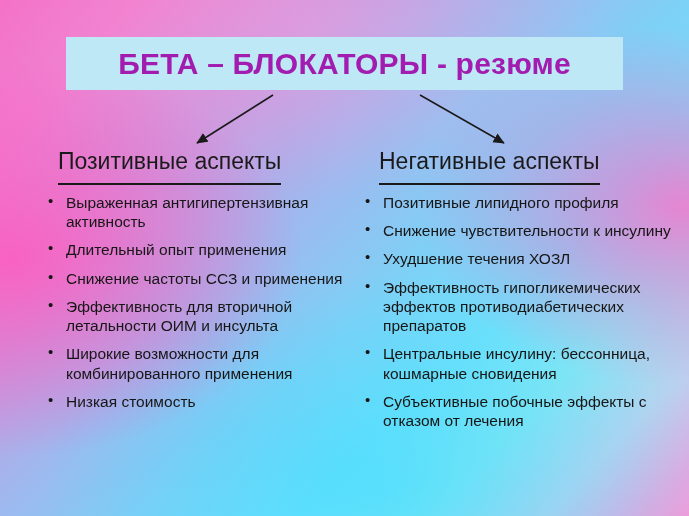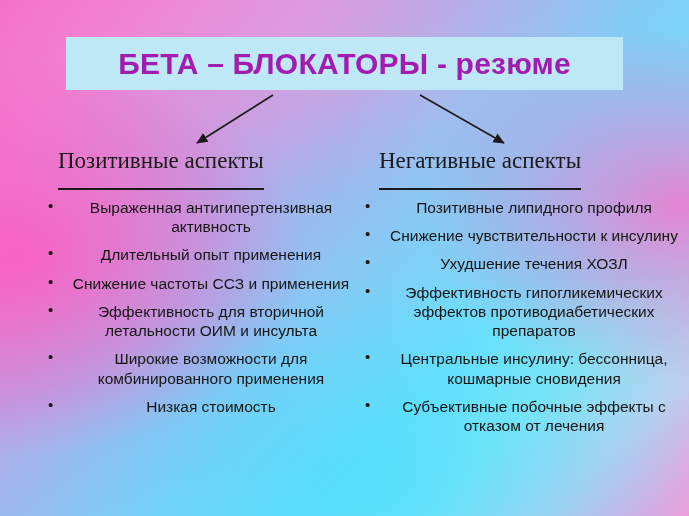--- a/index.html
+++ b/index.html
@@ -71,37 +71,35 @@
     position: absolute;
     top: 148px;
   }
   .col-left { left: 36px; width: 320px; }
   .col-right { left: 355px; width: 330px; }
   .col-head {
     font-size: 23px;
     color: #1a1a1a;
     white-space: nowrap;
     margin: 0 0 8px 0;
-    padding-bottom: 14px;
+    padding-bottom: 8px;
     display: inline-block;
-    font-family: Liberation Serif, serif;
   }
   .col-left .col-head {
     border-bottom: 2px solid #1a1a1a;
     margin-left: 22px;
   }
   .col-right .col-head {
     border-bottom: 2px solid #1a1a1a;
     margin-left: 24px;
   }
   ul.bullets {
     list-style: none;
     margin: 0;
     padding: 0;
-    text-align: center;
   }
   ul.bullets li {
     position: relative;
     padding-left: 30px;
     margin-bottom: 9px;
     font-size: 15.5px;
     line-height: 1.24;
     color: #161616;
   }
   ul.bullets li::before {

